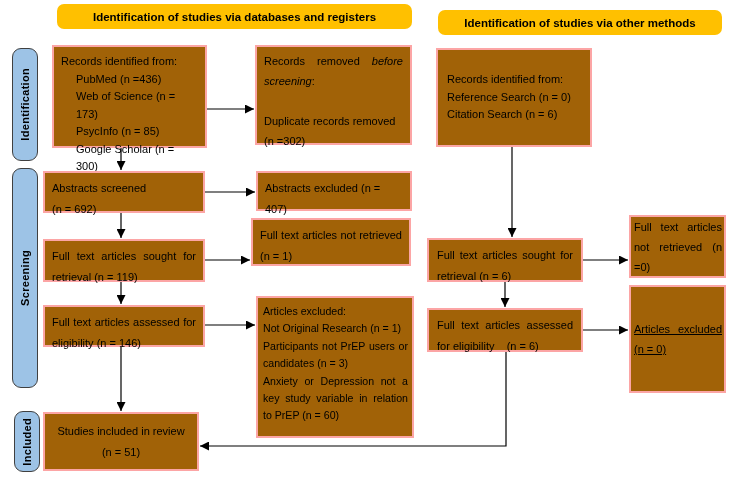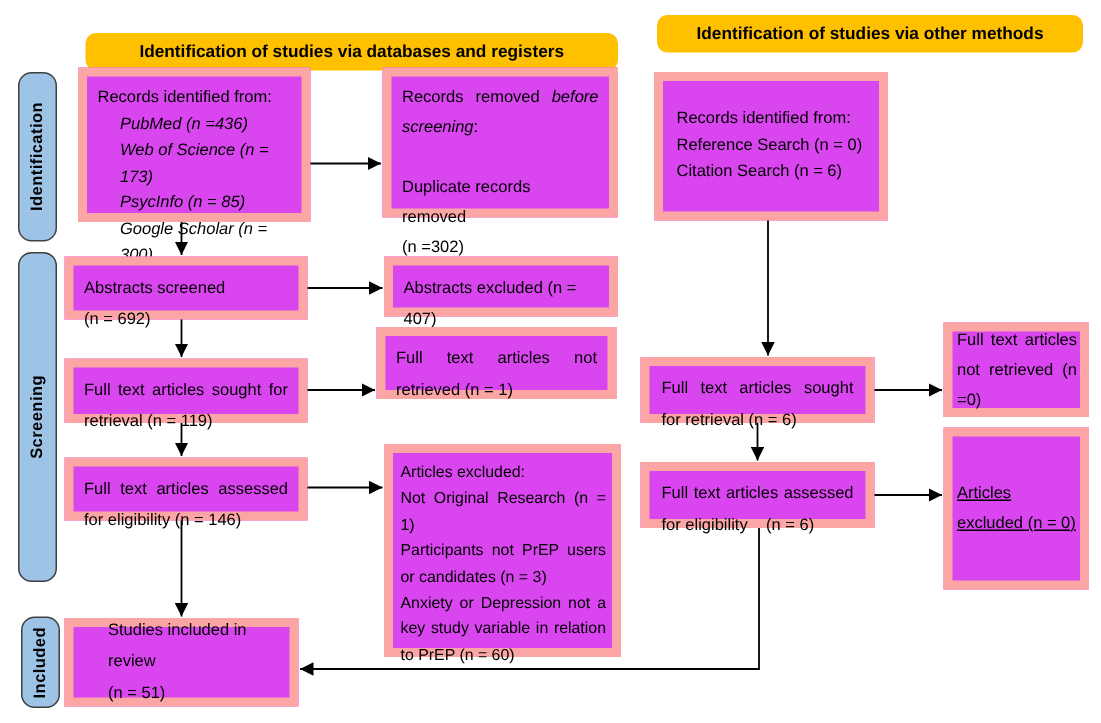--- a/index.html
+++ b/index.html
@@ -16,38 +16,38 @@
   .bar {
     position:absolute; width:26px; background:#9DC3E6;
     border:1.5px solid #404040; border-radius:9px; box-sizing:border-box;
     display:flex; align-items:center; justify-content:center;
   }
   .bar span {
     writing-mode:vertical-rl; transform:rotate(180deg);
     font-weight:bold; font-size:11px; letter-spacing:.3px; white-space:nowrap;
   }
   .box {
-    position:absolute; box-sizing:border-box; background:#d946ef;
-    border:6px solid #fca5a5; padding:5px 7px; line-height:21px;
+    position:absolute; box-sizing:border-box; background:#a16207;
+    border:2px solid #fca5a5; padding:5px 7px; line-height:21px;
   }
   .jp { text-align:justify; text-align-last:left; }
   .vcenter { display:flex; flex-direction:column; justify-content:center; }
   .tight { line-height:17.5px; }
-  .indent > div { padding-left:15px;font-style:italic; }
+  .indent > div { padding-left:15px; }
   .big { font-size:10.6px; line-height:17.4px; padding:5px 4px 5px 5px; }
   .spacer20 { height:20px; }
   svg.arrows { position:absolute; left:0; top:0; pointer-events:none; }
   svg.arrows line, svg.arrows polyline { stroke:#000; stroke-width:1.2; fill:none; }
 </style>
 </head>
 <body>
 
 <div class="canvas">
 
-  <div class="hdr" style="left:57px; top:22px; width:355px; height:25px;">
+  <div class="hdr" style="left:57px; top:4px; width:355px; height:25px;">
     <span>Identification of studies via databases and registers</span>
   </div>
   <div class="hdr" style="left:438px; top:10px; width:284px; height:25px;">
     <span>Identification of studies via other methods</span>
   </div>
 
   <div class="bar" style="left:12px; top:48px; height:113px;">
     <span>Identification</span>
   </div>
   <div class="bar" style="left:12px; top:168px; height:220px;">
@@ -73,21 +73,21 @@
   </div>
 
   <div class="box jp" style="left:43px; top:239px; width:162px; height:43px;">
     <div class="jp">Full text articles sought for retrieval (n = 119)</div>
   </div>
 
   <div class="box jp" style="left:43px; top:305px; width:162px; height:42px;">
     <div class="jp">Full text articles assessed for eligibility (n = 146)</div>
   </div>
 
-  <div class="box vcenter" style="left:43px; top:412px; width:156px; height:59px; padding:0 23px;">
+  <div class="box vcenter" style="left:43px; top:412px; width:156px; height:59px; padding:0 4px;text-align:center;">
     <div>Studies included in review</div>
     <div>(n = 51)</div>
   </div>
 
   <div class="box" style="left:255px; top:45px; width:157px; height:100px; padding-top:4px; line-height:20px;">
     <div class="jp"><span>Records removed </span><i>before screening</i><span>:</span></div>
     <div class="spacer20"></div>
     <div>Duplicate records removed</div>
     <div>(n =302)</div>
   </div>

